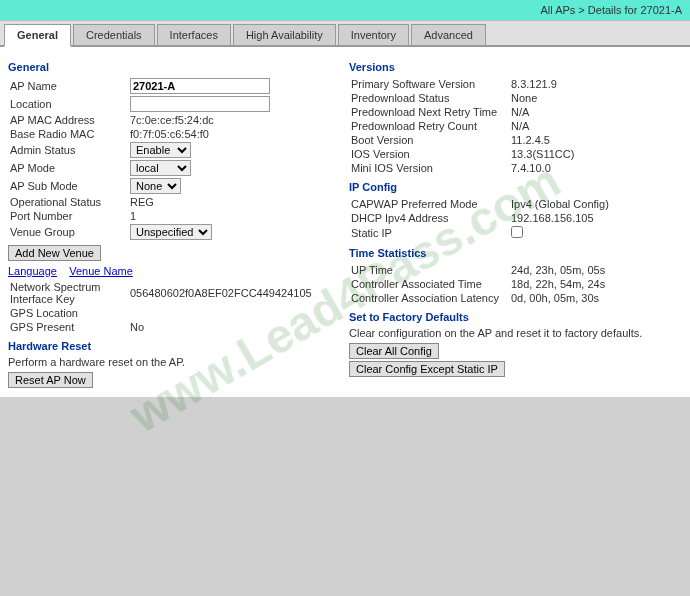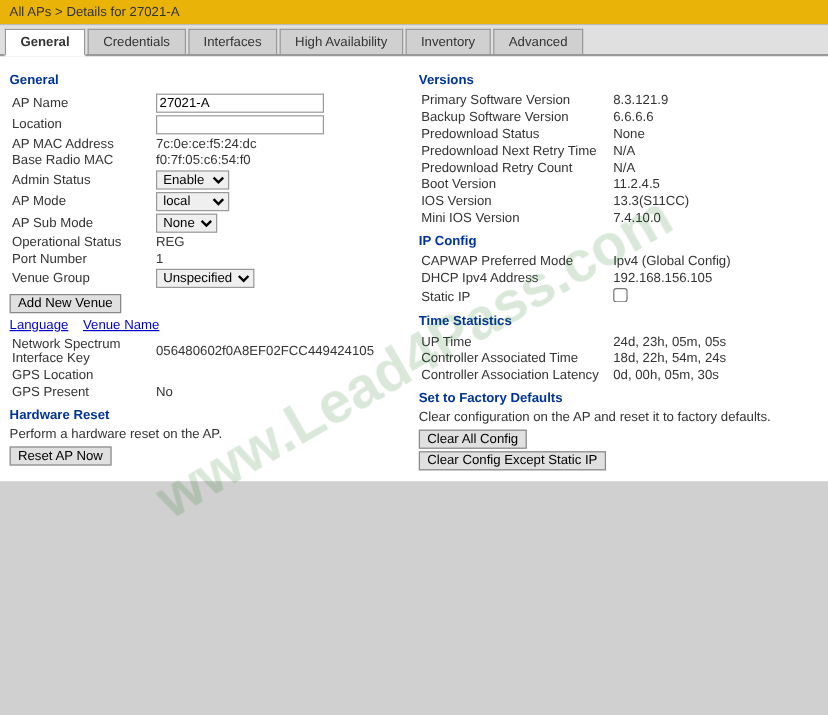--- a/index.html
+++ b/index.html
@@ -4,25 +4,26 @@
   <style>
     * { box-sizing: border-box; margin: 0; padding: 0; }
     body {
       font-family: Arial, sans-serif;
       font-size: 11px;
       background: #d0d0d0;
       width: 690px;
       min-height: 596px;
     }
     .breadcrumb-bar {
-      background: #eab308;
+      background: #5eead4;
       padding: 4px 8px;
       font-size: 11px;
       color: #333;
       border-bottom: 1px solid #bbb;
+      text-align: right;
     }
     .tab-bar {
       background: #e0e0e0;
       display: flex;
       border-bottom: 2px solid #999;
       padding: 0 4px;
     }
     .tab {
       padding: 4px 12px;
       border: 1px solid #999;
@@ -183,21 +184,21 @@
 
 <div class="main-content">
 
   <div class="left-panel">
     <div class="section-title">General</div>
     <table class="form-table">
       <tbody>
           <tr>
         <td class="label-cell">AP Name</td>
         <td class="value-cell">
-          <input type="text" value="27021-A" style="width: 140px;">
+          <input type="text" value="27021-A" style="width: 140px; font-weight: bold;">
         </td>
       </tr>
       <tr>
         <td class="label-cell">Location</td>
         <td class="value-cell">
           <input type="text" value="" style="width: 140px;">
         </td>
       </tr>
       <tr>
         <td class="label-cell">AP MAC Address</td>
@@ -288,24 +289,20 @@
 
   <div class="right-panel">
     <div class="section-title">Versions</div>
     <table class="versions-table">
       <tbody>
           <tr>
         <td class="versions-label">Primary Software Version</td>
         <td class="versions-value">8.3.121.9</td>
       </tr>
       <tr>
-        <td class="versions-label">Backup Software Version</td>
-        <td class="versions-value">6.6.6.6</td>
-      </tr>
-      <tr>
         <td class="versions-label">Predownload Status</td>
         <td class="versions-value">None</td>
       </tr>
       <tr>
         <td class="versions-label">Predownload Next Retry Time</td>
         <td class="versions-value">N/A</td>
       </tr>
       <tr>
         <td class="versions-label">Predownload Retry Count</td>
         <td class="versions-value">N/A</td>

